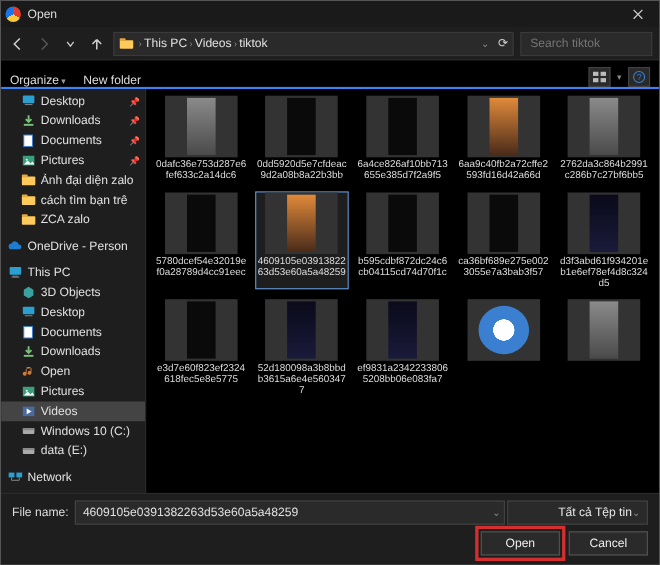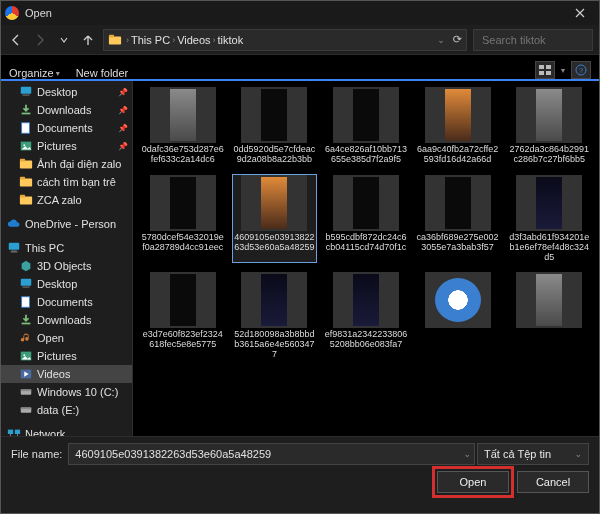--- a/index.html
+++ b/index.html
@@ -188,49 +188,49 @@
     margin-top: 2px;
     word-break: break-all;
     line-height: 1.1;
     max-height: 29px;
     overflow: hidden;
   }
   
   .footer {
     background: #1e1e1e;
     border-top: 1px solid #2d2d2d;
-    padding: 6px 10px 20px 10px;
+    padding: 6px 10px 8px 10px;
   }
   .footer-row {
     display: flex;
     align-items: center;
     gap: 6px;
     margin-bottom: 6px;
   }
   .footer-row .lbl { font-size: 11px; color: #ddd; white-space:nowrap; }
   .fileinput {
     flex: 1;
     height: 22px;
     background: #2a2a2a;
     border: 1px solid #444;
     color: #e0e0e0;
     padding: 0 6px;
     font-size: 11px;
     outline: none;
   }
   .filetype {
-    width: 112px;
+    width: 128px;
     height: 22px;
     background: #2a2a2a;
     border: 1px solid #444;
     display: flex;
     align-items: center;
     padding: 0 6px;
     font-size: 11px;
-    justify-content: space-between;
+    justify-content: flex-end;
   }
   .btn-row {
     display: flex;
     justify-content: flex-end;
     gap: 8px;
   }
   .btn {
     width: 72px;
     height: 22px;
     background: #2a2a2a;

